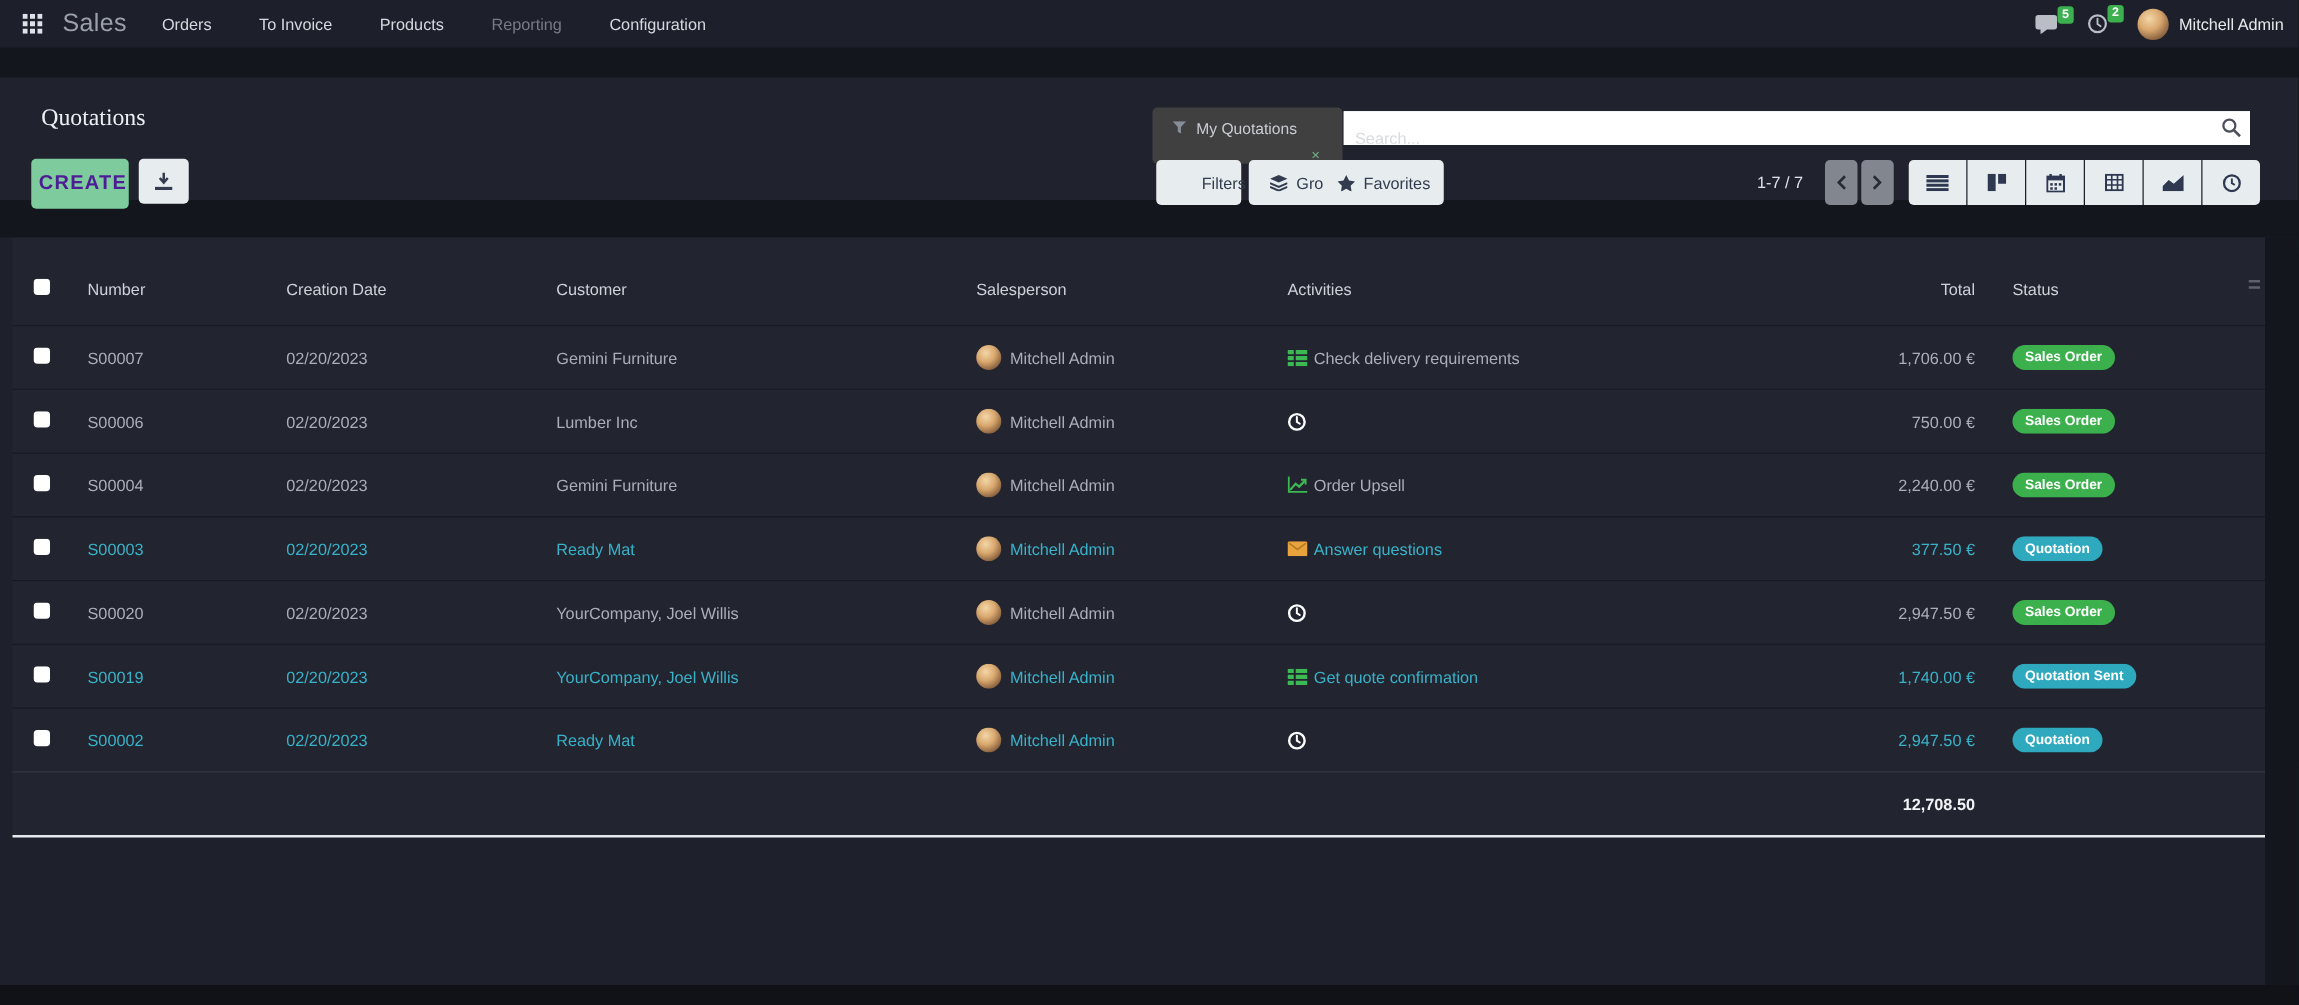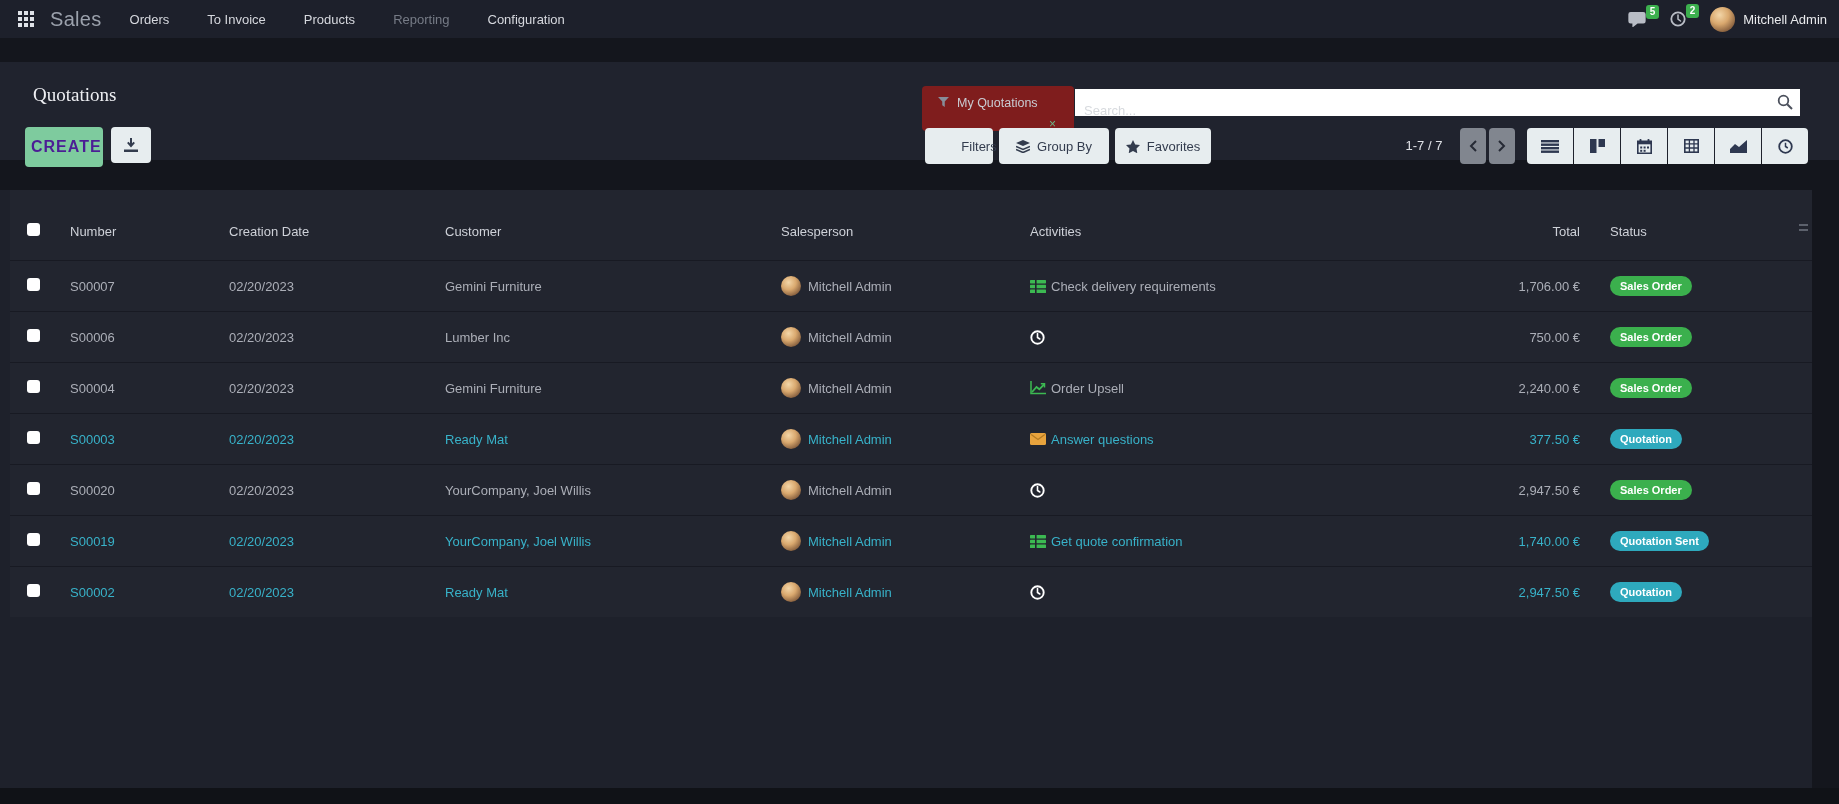--- a/index.html
+++ b/index.html
@@ -28,36 +28,36 @@
 
   
   .control-panel{position:absolute;top:62px;left:0;width:1839px;height:98px;background:#20232e;}
   .page-title{position:absolute;left:33px;top:22px;font-size:19px;color:#edeef2;font-weight:400;font-family:Liberation Serif, serif;}
   .btn-create{position:absolute;left:25px;top:65px;width:78px;height:40px;background:#7ecb9e;
     color:#4c1d95;font-size:16px;font-weight:bold;letter-spacing:1px;border:none;border-radius:4px;cursor:pointer;
     font-family:"Liberation Sans",sans-serif;}
   .btn-export{position:absolute;left:111px;top:65px;width:40px;height:36px;background:#e7edef;
     border:none;border-radius:4px;cursor:pointer;display:flex;align-items:center;justify-content:center;}
 
-  .facet{position:absolute;left:922px;top:24px;width:152px;height:45px;background:#7f1d1d;border-radius:4px;}
+  .facet{position:absolute;left:922px;top:24px;width:152px;height:45px;background:#404040;border-radius:4px;}
   .facet-main{display:flex;align-items:center;gap:8px;padding:10px 0 0 16px;font-size:12.5px;color:#c9ccd3;}
   .facet-close{position:absolute;right:18px;bottom:1px;color:#6cb487;font-size:12px;cursor:pointer;line-height:1;}
 
   .search-wrap{position:absolute;left:1075px;top:27px;width:725px;height:27px;}
   .search-input{width:100%;height:100%;background:#ffffff;border:1px solid #ffffff;border-radius:0;
     font-size:13px;color:#333;padding:16px 30px 0 8px;outline:none;font-family:"Liberation Sans",sans-serif;}
   .search-input::placeholder{color:#d7dade;}
   .search-icon{position:absolute;right:7px;top:5px;cursor:pointer;}
 
   .light-btn{position:absolute;top:66px;height:36px;background:#e7edef;border:none;border-radius:4px;
     color:#333c4e;font-size:13px;display:flex;align-items:center;justify-content:center;gap:7px;cursor:pointer;
     font-family:"Liberation Sans",sans-serif;}
   .b-filters{left:925px;width:68px;gap:40px;}
   .b-group{left:999px;width:110px;}
-  .b-fav{left:1115px;width:96px;align-items:center;}
+  .b-fav{left:1059px;width:96px;align-items:center;}
 
   .pager-text{position:absolute;left:1392px;top:76px;width:64px;text-align:center;font-size:13px;color:#e0e2e7;}
   .pager-btn{position:absolute;top:66px;width:26px;height:36px;background:#81868f;border:none;border-radius:4px;
     display:flex;align-items:center;justify-content:center;cursor:pointer;}
   .pg-prev{left:1460px;}
   .pg-next{left:1489px;}
 
   .views{position:absolute;left:1527px;top:66px;display:flex;gap:1px;}
   .view-btn{width:46px;height:36px;background:#e7edef;border:none;display:flex;align-items:center;
     justify-content:center;cursor:pointer;}
@@ -428,18 +428,28 @@
                   <circle cx="7.5" cy="7.5" r="6.2" fill="none" stroke="#ffffff" stroke-width="1.9"></circle>
                   <path d="M7.5 3.6v3.9L9.8 9" stroke="#ffffff" stroke-width="1.6" fill="none" stroke-linecap="round"></path>
                 </svg>
               </span>
       <span></span>
     </div>
     <div class="cell c-total">2,947.50 €</div>
     <div class="cell c-status"><span class="badge info">Quotation</span></div>
   </div>
 </div>
+      <div class="tfoot">
+        <div class="cell"></div>
+          <div class="cell"></div>
+          <div class="cell"></div>
+          <div class="cell"></div>
+        <div class="cell"></div>
+          <div class="cell"></div>
+        <div class="cell c-total">12,708.50</div>
+        <div class="cell"></div>
+      </div>
     </div>
     <div class="scroll-gutter"></div>
   </div>
 
   <div class="bottom-strip"></div>
 </div>
 
 </body></html>

